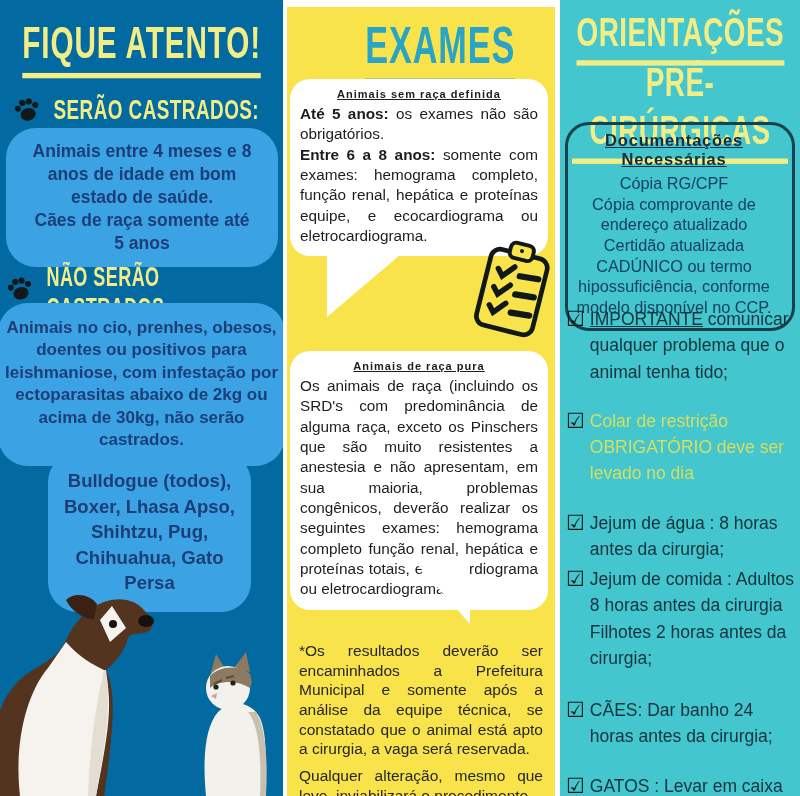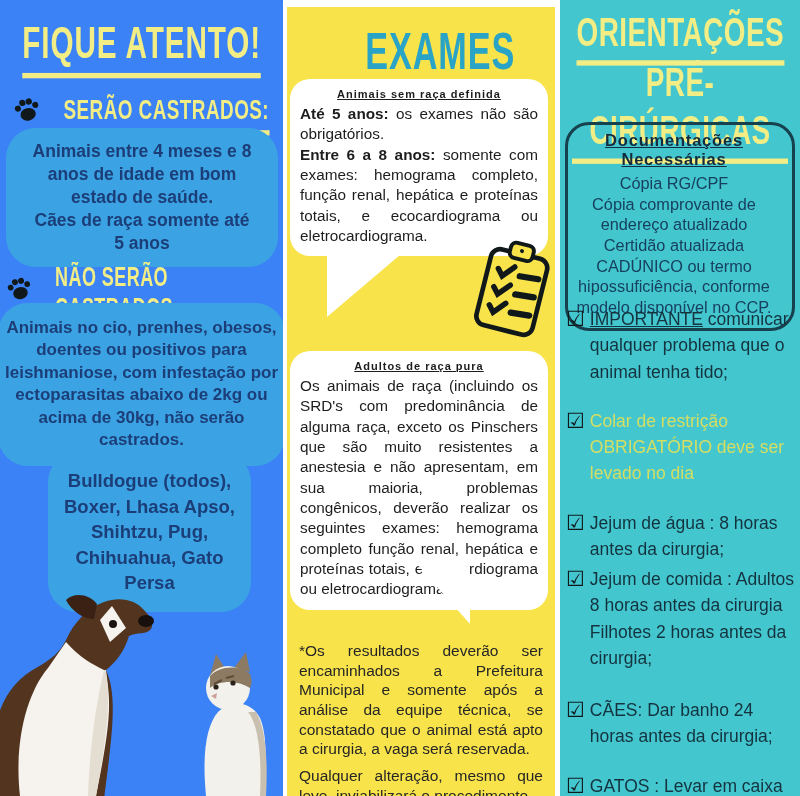--- a/index.html
+++ b/index.html
@@ -1,47 +1,47 @@
 <!DOCTYPE html>
 <html><head>
 <meta charset="utf-8">
 <style>
   * { margin:0; padding:0; box-sizing:border-box; }
   html,body { width:800px; height:796px; overflow:hidden; }
   body { font-family:"Liberation Sans", sans-serif; }
   .poster { position:relative; display:flex; width:800px; height:796px; background:#43c6ce; }
 
   
-  .col-left  { position:relative; width:283px; height:796px; background:#3b82f6; overflow:hidden; }
+  .col-left  { position:relative; width:283px; height:796px; background:#0369a1; overflow:hidden; }
   .col-mid-wrap { position:relative; width:277px; height:796px; background:#ffffff; padding:7px 5px 0 4px; }
   .col-mid   { position:relative; width:268px; height:789px; background:#f8e34b; overflow:hidden; }
   .col-right { position:relative; width:240px; height:796px; background:#43c6ce; overflow:hidden; }
   .big-title { display:inline-block; font-weight:bold; letter-spacing:1px;
                transform:scale(0.9,1.34); transform-origin:center top; }
   .yellow-title { color:#f2ee85; border-bottom:4px solid #f2ee85; padding-bottom:3px; }
   .teal-title   { color:#29a4c6; border-bottom:4px solid #29a4c6; padding-bottom:3px; }
   .center-row { width:100%; text-align:center; position:absolute; }
 
   
   .lt-title { top:18px; }
   .lt-title .big-title { font-size:33px; }
-  .sec-head { position:absolute; display:flex; align-items:center; gap:10px; left:12px; }
+  .sec-head { position:absolute; display:flex; align-items:center; left:12px; }
   .sec-head .big-title { font-size:21px; letter-spacing:0.5px; }
   .sec1 { top:94px; }
   .sec2 { top:262px; left:6px; }
   .blue-box { position:absolute; background:#3ba3e4; color:#1c3e78; font-weight:bold;
               text-align:center; border-radius:30px; padding:12px 24px;
               font-size:17.5px; line-height:1.32; white-space:pre-line; }
   .box1 { top:128px; left:6px; right:5px; }
   .box2 { top:303px; left:-2px; right:-2px; font-size:17px; padding:14px 6px; }
   .breeds { top:452px; left:48px; right:32px; font-size:18.5px; line-height:1.38; padding:16px 6px; }
   .pets { position:absolute; left:0; bottom:0; }
 
   
-  .mid-title { top:16px;padding-left:39px; }
+  .mid-title { top:10px;padding-left:39px; }
   .mid-title .big-title { font-size:38px; }
   .bubble { position:absolute; left:3px; right:7px; background:#ffffff; border-radius:20px;
             padding:9px 10px 10px 10px; color:#1d1d1d; }
   .bubble-head { text-align:center; font-weight:bold; font-size:11px; letter-spacing:1px;
                  text-decoration:underline; margin-bottom:4px; }
   .bubble p { font-size:15.3px; line-height:1.33; text-align:justify; }
   .bubble1 { top:72px; }
   .bubble2 { top:344px; }
   .tail { position:absolute; width:0; height:0; }
   .tail1 { top:242px; left:40px; border-top:68px solid #ffffff; border-right:80px solid transparent; }
@@ -147,38 +147,38 @@
   <div class="col-mid-wrap">
     <div class="col-mid">
 
       <div class="center-row mid-title">
         <span class="big-title teal-title">EXAMES</span>
       </div>
 
       <div class="bubble bubble1">
         <div class="bubble-head">Animais sem raça definida</div>
         <p><b>Até 5 anos:</b><span> os exames não são obrigatórios.</span></p>
-        <p><b>Entre 6 a 8 anos:</b><span> somente com exames: hemograma completo, função renal, hepática e proteínas totais, e ecocardiograma ou eletrocardiograma.</span></p>
+        <p><b>Entre 6 a 8 anos:</b><span> somente com exames: hemograma completo, função renal, hepática e proteínas equipe, e ecocardiograma ou eletrocardiograma.</span></p>
       </div>
       <div class="tail tail1"></div>
 
       <svg class="clipboard" width="78" height="100" viewBox="0 0 100 126">
         <rect x="14" y="18" width="74" height="100" rx="12" fill="none" stroke="#10181a" stroke-width="6"></rect>
         <rect x="36" y="5" width="30" height="20" rx="7" fill="#f8e34b" stroke="#10181a" stroke-width="5"></rect>
         <circle cx="51" cy="14" r="2.6" fill="#10181a"></circle>
         <path d="M27,43 l7,8 l13,-15" fill="none" stroke="#10181a" stroke-width="7" stroke-linecap="round"></path>
         <path d="M27,67 l7,8 l13,-15" fill="none" stroke="#10181a" stroke-width="7" stroke-linecap="round"></path>
         <path d="M27,91 l7,8 l13,-15" fill="none" stroke="#10181a" stroke-width="7" stroke-linecap="round"></path>
         <line x1="56" y1="46" x2="80" y2="44" stroke="#10181a" stroke-width="8" stroke-linecap="round"></line>
         <line x1="56" y1="70" x2="80" y2="68" stroke="#10181a" stroke-width="8" stroke-linecap="round"></line>
         <line x1="56" y1="94" x2="80" y2="92" stroke="#10181a" stroke-width="8" stroke-linecap="round"></line>
       </svg>
 
       <div class="bubble bubble2">
-        <div class="bubble-head">Adultos de raça pura</div>
+        <div class="bubble-head">Animais de raça pura</div>
         <p>Os animais de raça (incluindo os SRD's com predominância de alguma raça, exceto os Pinschers que são muito resistentes a anestesia e não apresentam, em sua maioria, problemas congênicos, deverão realizar os seguintes exames: hemograma completo função renal, hepática e proteínas totais, e ecocardiograma ou eletrocardiograma.</p>
       </div>
       <div class="tail tail2"></div>
 
       <div class="mid-footer">
         <p>*Os resultados deverão ser encaminhados a Prefeitura Municipal e somente após a análise da equipe técnica, se constatado que o animal está apto a cirurgia, a vaga será reservada.</p>
         <p>Qualquer alteração, mesmo que leve, inviabilizará o procedimento.</p>
       </div>
     </div>
   </div>

